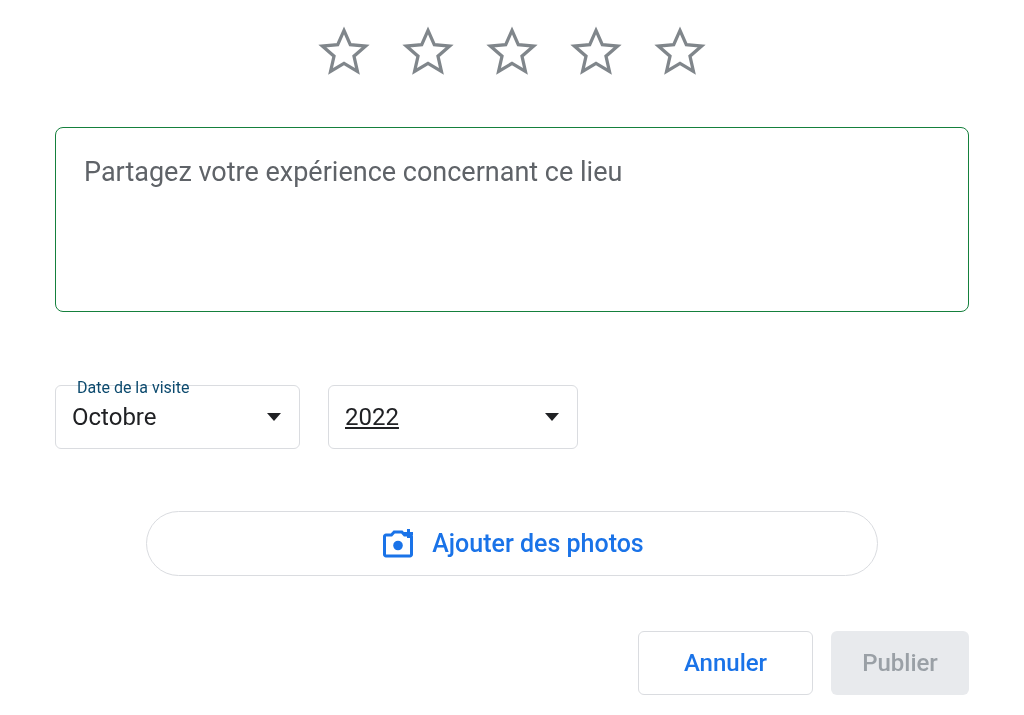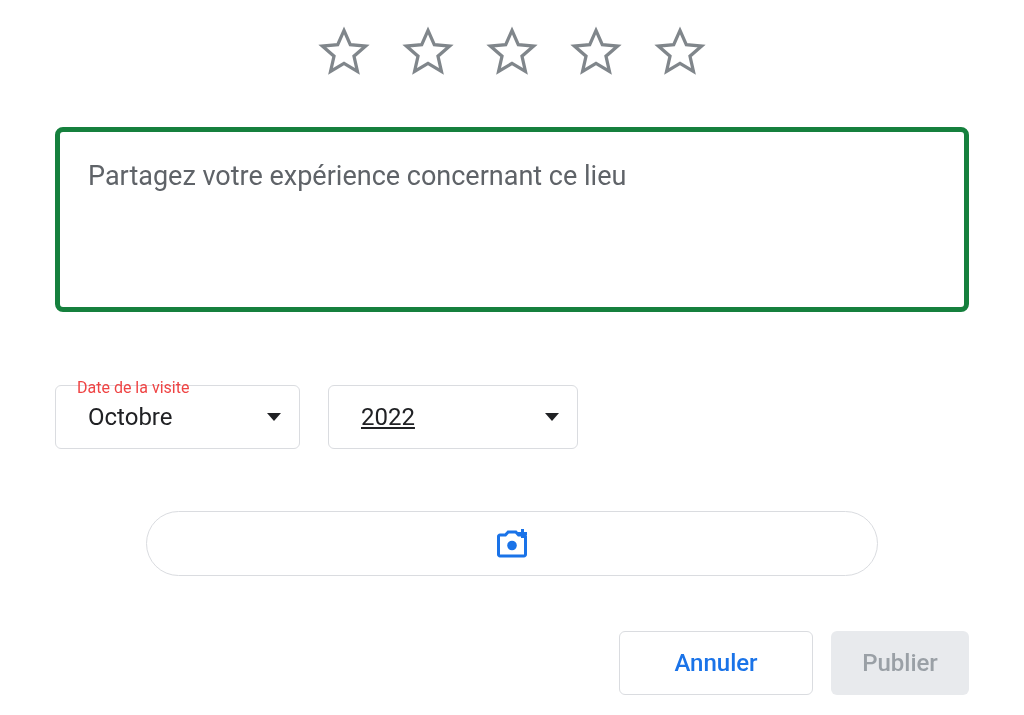--- a/index.html
+++ b/index.html
@@ -29,54 +29,54 @@
     .star svg {
       width: 100%;
       height: 100%;
       fill: none;
       stroke: #80868b;
       stroke-width: 1.5;
     }
     .review-textarea {
       width: 100%;
       height: 185px;
-      border: 5px solid #15803d;
+      border: 1px solid #15803d;
       border-radius: 8px;
       padding: 28px 28px;
       font-size: 27px;
       color: #202124;
       resize: none;
       outline: none;
       font-family: inherit;
     }
     .review-textarea::placeholder {
       color: #5f6368;
     }
     .visit-date-section {
       margin-top: 62px;
     }
     .visit-date-label {
       font-size: 16px;
-      color: #ef4444;
+      color: #0c4a6e;
       margin-left: 22px;
       margin-bottom: -2px;
       position: relative;
       z-index: 1;
     }
     .dropdown-row {
       display: flex;
       gap: 28px;
       margin-top: -12px;
     }
     .dropdown {
       position: relative;
       border: 1px solid #dadce0;
       border-radius: 6px;
       height: 64px;
-      padding: 0 18px 0 32px;
+      padding: 0 18px 0 16px;
       display: flex;
       align-items: center;
       justify-content: space-between;
       font-size: 24px;
       color: #202124;
       cursor: pointer;
       background: #fff;
     }
     .dropdown.month {
       width: 245px;
@@ -128,21 +128,21 @@
       height: 64px;
       border-radius: 6px;
       font-size: 24px;
       font-weight: 500;
       display: flex;
       align-items: center;
       justify-content: center;
       cursor: pointer;
     }
     .btn-cancel {
-      width: 194px;
+      width: 175px;
       border: 1px solid #dadce0;
       background: #fff;
       color: #1a73e8;
     }
     .btn-publish {
       width: 138px;
       border: none;
       background: #e8eaed;
       color: #9aa0a6;
       cursor: default;
@@ -199,20 +199,21 @@
 
 <div class="add-photos-btn">
   <span class="camera-icon">
     <svg viewBox="0 0 24 24">
       <path d="M20 5h-3.17L15 3H9L7.17 5H4c-1.1 0-2 .9-2 2v12c0 1.1.9 2 2 2h16c1.1 0 2-.9 2-2V7c0-1.1-.9-2-2-2zm0 14H4V7h4.05l1.83-2h4.24l1.83 2H20v12z"></path>
       <circle cx="12" cy="13" r="3.2"></circle>
       <rect x="18" y="2" width="2" height="6"></rect>
       <rect x="16" y="4" width="6" height="2"></rect>
     </svg>
   </span>
+  <span>Ajouter des photos</span>
 </div>
 
 <div class="button-row">
   <div class="btn btn-cancel">Annuler</div>
   <div class="btn btn-publish">Publier</div>
 </div>
 
 
 
 

